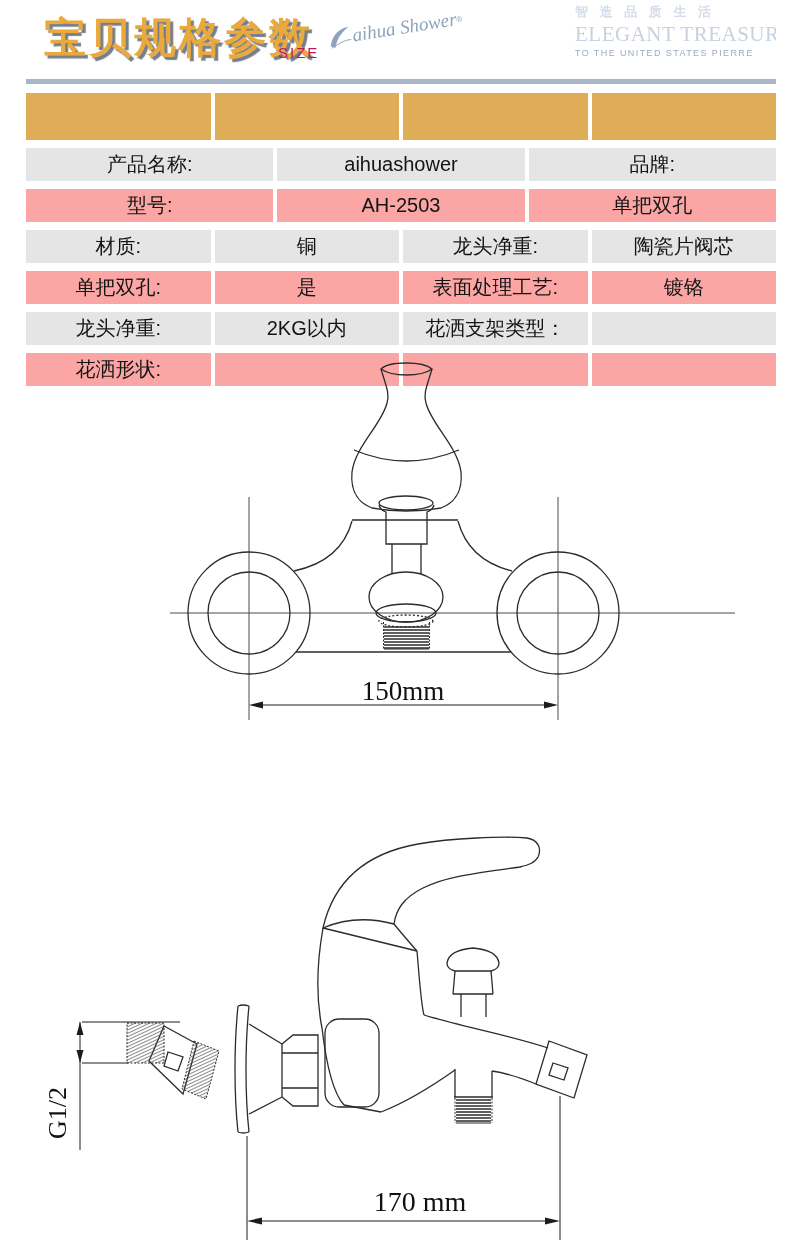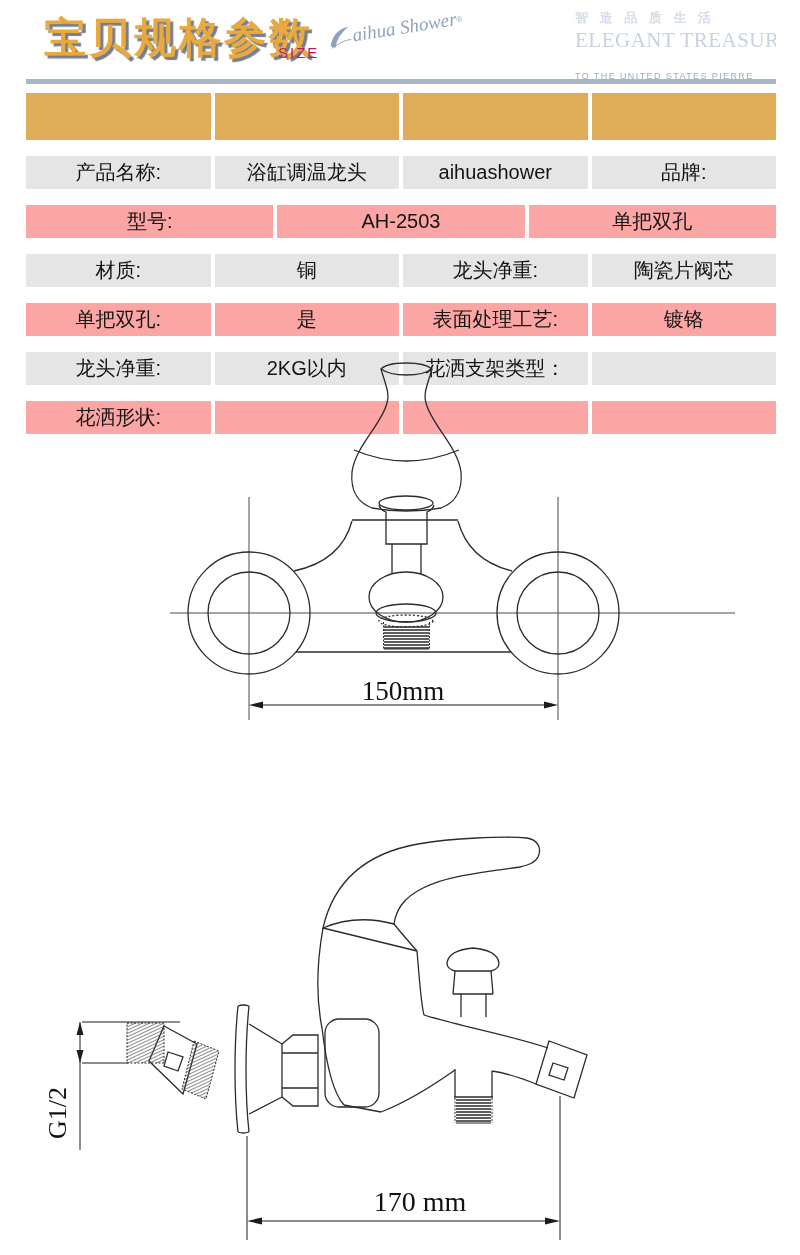--- a/index.html
+++ b/index.html
@@ -21,29 +21,29 @@
   .diag.d3 { left:520px; transform:rotate(45deg); }
   .banner-title {
     position:absolute; left:18px; top:10px; font-size:42px; font-weight:bold;
     color:#E9A93D; letter-spacing:3px; text-shadow:3px 3px 1px rgba(8,20,40,0.55);
     white-space:nowrap;
   }
   .size-tag { position:absolute; left:252px; top:44px; font-size:15px; color:#be185d; letter-spacing:2px; }
   .brand-logo { position:absolute; left:300px; top:16px; transform:rotate(-9deg); display:flex; align-items:center; color:#8FA3BD; }
   .brand-logo-text { font-family:"Liberation Serif","DejaVu Serif",serif; font-style:italic; font-size:19px; white-space:nowrap; }
   .brand-reg { font-size:8px; vertical-align:super; }
-  .slogan-block { position:absolute; left:549px; top:9px; width:215px; }
+  .slogan-block { position:absolute; left:549px; top:3px; width:215px; }
   .slogan-cn { font-size:13px; font-weight:bold; color:#D5DDE8; letter-spacing:4px; white-space:nowrap; }
   .slogan-en { font-family:"Liberation Serif","DejaVu Serif",serif; font-size:21px; color:#C8D2DF; letter-spacing:0.5px; margin-top:1px; white-space:nowrap; }
-  .slogan-sub { font-size:9px; color:#9AACC2; letter-spacing:1.4px; margin-top:18px; white-space:nowrap; }
+  .slogan-sub { font-size:9px; color:#9AACC2; letter-spacing:1.4px; margin-top:1px; white-space:nowrap; }
   .fine-print { margin-top:4px; }
   .fineline { height:2px; background:rgba(255,255,255,0.13); margin-bottom:2px; }
   .banner-strip { position:absolute; left:26px; top:79px; width:750px; height:5px; background:#A9B6C6; }
   
-  .spec-table { position:absolute; left:26px; top:93px; width:750px; display:flex; flex-direction:column; gap:16px; }
+  .spec-table { position:absolute; left:26px; top:93px; width:750px; display:flex; flex-direction:column; gap:8px; }
   .spec-header-row { display:flex; gap:4px; height:47px; }
   .spec-header-cell { flex:1; background:#DFAC57; }
   .spec-row { display:flex; gap:4px; height:33px; }
   .spec-cell { flex:1; display:flex; align-items:center; justify-content:center; font-size:20px; color:#141414; white-space:nowrap; overflow:hidden; }
   .row-light .spec-cell { background:#E5E5E5; }
   .row-dark  .spec-cell { background:#fca5a5; }
   
   .drawing { position:absolute; left:0; }
   svg text { font-family:"Liberation Serif","DejaVu Serif",serif; fill:#111; }
 </style>
@@ -80,21 +80,20 @@
 
 <div class="spec-table">
   <div class="spec-header-row">
     <div class="spec-header-cell"></div>
     <div class="spec-header-cell"></div>
     <div class="spec-header-cell"></div>
     <div class="spec-header-cell"></div>
   </div>
   <div class="spec-row row-light">
     <div class="spec-cell">产品名称:</div>
-    <div class="spec-cell">浴缸调温龙头</div>
     <div class="spec-cell">aihuashower</div>
     <div class="spec-cell">品牌:</div>
   </div>
   <div class="spec-row row-dark">
     <div class="spec-cell">型号:</div>
     <div class="spec-cell">AH-2503</div>
     <div class="spec-cell">单把双孔</div>
   </div>
   <div class="spec-row row-light">
     <div class="spec-cell">材质:</div>

